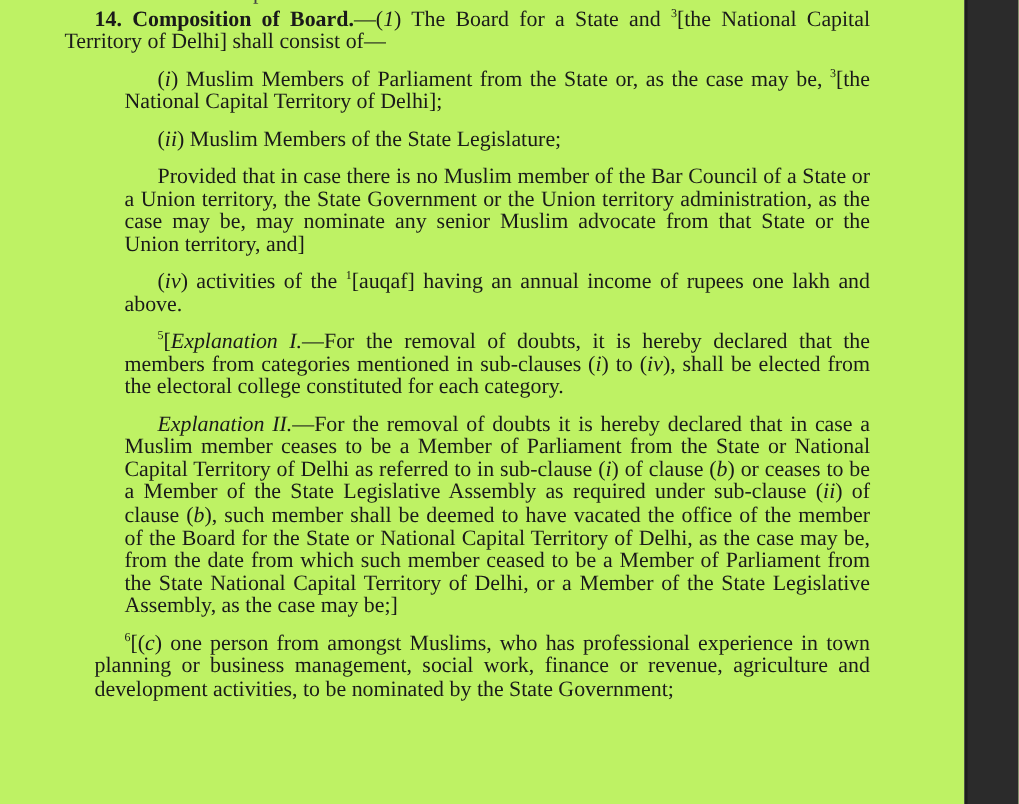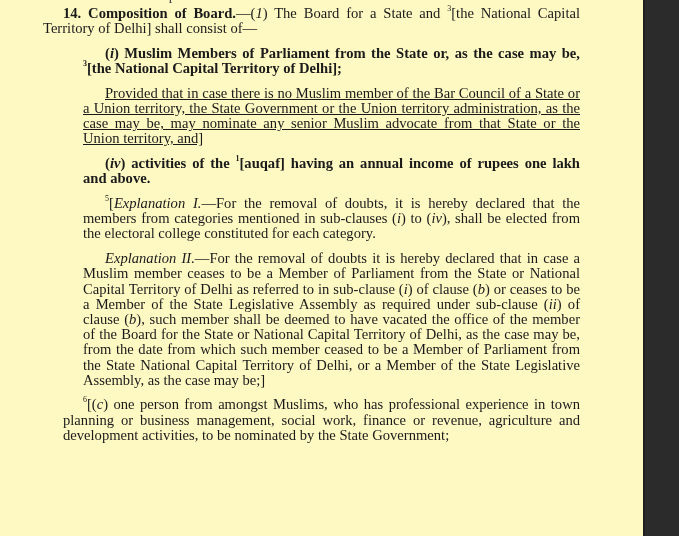--- a/index.html
+++ b/index.html
@@ -5,59 +5,60 @@
   html, body { margin: 0; padding: 0; }
   body {
     width: 679px; height: 536px; overflow: hidden;
     background: #fdfdfd;
     position: relative;
     font-family: "Liberation Serif", "DejaVu Serif", serif;
     color: #1a1a1a;
   }
   .page {
     position: absolute; left: 0; top: 0; width: 643px; height: 536px;
-    background: #fef9c3; overflow: hidden;
+    background: #bef264; overflow: hidden;
   }
   .side-panel {
     position: absolute; left: 643px; top: 0; width: 36px; height: 536px;
     background: #2b2b2b; border-left: 2px solid #1e1e1e; box-sizing: border-box;
   }
   .top-remnant {
     position: absolute; left: 43px; top: -12px; width: 537px;
     font-size: 14.6px; line-height: 15px; color: #444; white-space: nowrap; overflow: hidden;
   }
   .content {
     position: absolute; left: 43px; top: 6px; width: 537px;
     font-size: 14.6px; line-height: 15.2px;
   }
   .para { margin: 0 0 9.5px 0; text-align: justify; text-align-last: left; }
   .ind-h   { text-indent: 20px; }                 
   .ind-a   { text-indent: 40px; }                 
-  .sub     { padding-left: 40px; text-indent: 22px; font-weight: bold; }
-  .prov    { padding-left: 40px; text-indent: 22px; text-decoration: underline; }
+  .sub     { padding-left: 40px; text-indent: 22px; }
+  .prov    { padding-left: 40px; text-indent: 22px; }
   .clause  { padding-left: 20px; text-indent: 20px; } 
   .expl    { padding-left: 40px; text-indent: 22px; }
   b { font-weight: bold; }
   i { font-style: italic; }
   sup { font-size: 8px; vertical-align: top; line-height: 8px; position: relative; top: -1px; }
 </style>
 </head>
 <body>
 
 <div class="page">
   <div class="top-remnant">Constitution and composition of Board</div>
 
   <div class="content">
 
     <p class="para ind-h"><b>14.</b> <b>Composition of Board.</b><span>—</span>(<i>1</i>) <span>The Board for a State and </span><sup>3</sup><span>[the National Capital Territory of Delhi] shall consist of—</span></p>
 
 
 
     <p class="para sub">(<i>i</i>) <span>Muslim Members of Parliament from the State or, as the case may be, </span><sup>3</sup><span>[the National Capital Territory of Delhi];</span></p>
 
+    <p class="para sub">(<i>ii</i>) <span>Muslim Members of the State Legislature;</span></p>
 
 
     <p class="para prov">Provided that in case there is no Muslim member of the Bar Council of a State or a Union territory, the State Government or the Union territory administration, as the case may be, may nominate any senior Muslim advocate from that State or the Union territory, and]</p>
 
     <p class="para sub">(<i>iv</i>) <span>activities of the </span><sup>1</sup><span>[auqaf] having an annual income of rupees one lakh and above.</span></p>
 
     <p class="para expl"><sup>5</sup>[<i>Explanation I.</i><span>—For the removal of doubts, it is hereby declared that the members from categories mentioned in sub-clauses (</span><i>i</i><span>) to (</span><i>iv</i><span>), shall be elected from the electoral college constituted for each category.</span></p>
 
     <p class="para expl"><i>Explanation II.</i><span>—For the removal of doubts it is hereby declared that in case a Muslim member ceases to be a Member of Parliament from the State or National Capital Territory of Delhi as referred to in sub-clause (</span><i>i</i><span>) of clause (</span><i>b</i><span>) or ceases to be a Member of the State Legislative Assembly as required under sub-clause (</span><i>ii</i><span>) of clause (</span><i>b</i><span>), such member shall be deemed to have vacated the office of the member of the Board for the State or National Capital Territory of Delhi, as the case may be, from the date from which such member ceased to be a Member of Parliament from the State National Capital Territory of Delhi, or a Member of the State Legislative Assembly, as the case may be;]</span></p>
 

